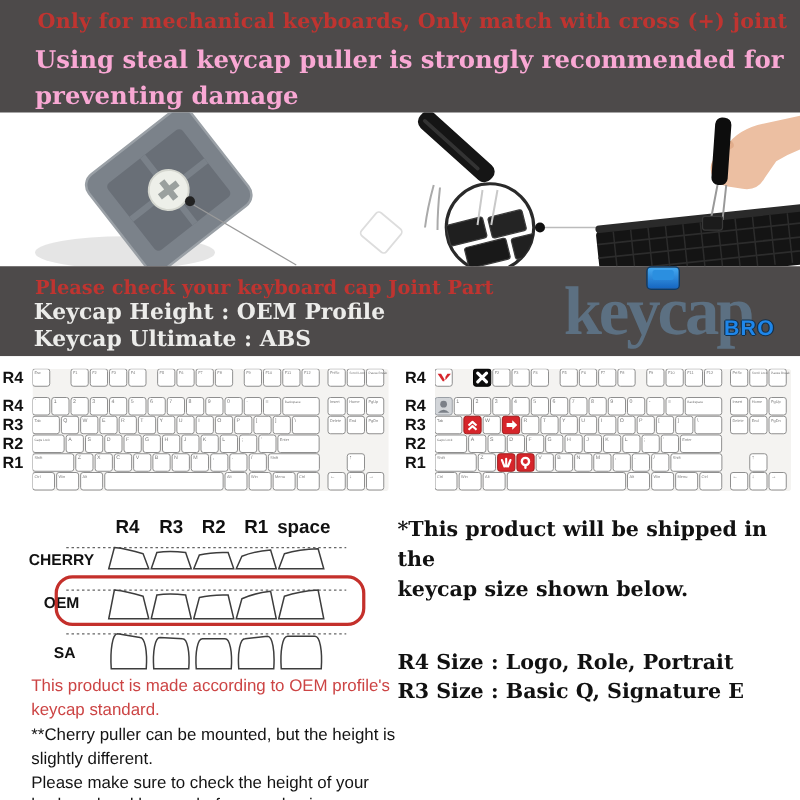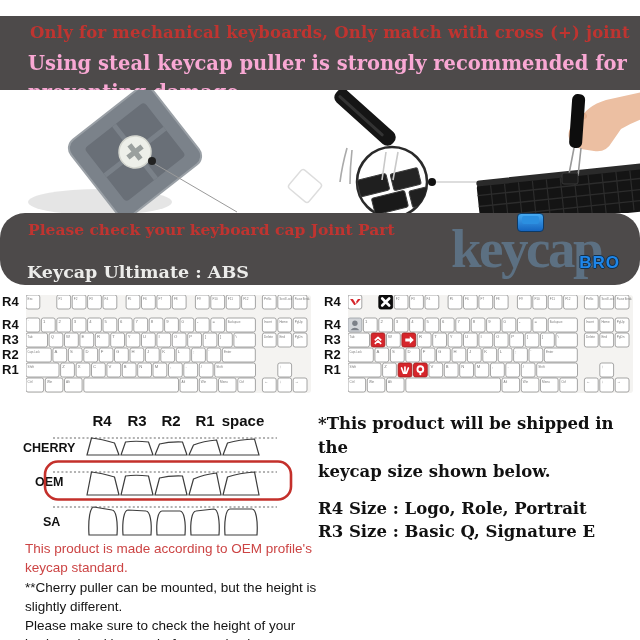--- a/index.html
+++ b/index.html
@@ -1,26 +1,26 @@
 <!DOCTYPE html>
 <html><head>
 <meta charset="utf-8">
 <style>
   html,body{margin:0;padding:0;}
   body{width:640px;height:640px;position:relative;background:#fff;overflow:hidden;
        font-family:"Liberation Sans",sans-serif;}
   .abs{position:absolute;}
   
   .banner{left:0;width:640px;background:#4d4a4a;}
-  #banner-top{top:16px;height:108px;}
+  #banner-top{top:0;height:108px;}
   .bt-red{left:30px;top:7px;font-family:"DejaVu Serif",serif;font-weight:bold;
           font-size:16.5px;color:#bf3430;letter-spacing:.2px;}
   .bt-white{left:28px;top:33px;font-family:"DejaVu Serif",serif;font-weight:bold;
             font-size:19.5px;color:#f9a8d4;line-height:29px;}
-  #banner-mid{top:213px;height:72px;border-radius:25px;}
+  #banner-mid{top:213px;height:72px;}
   .bm-red{left:28px;top:7px;font-family:"DejaVu Serif",serif;font-weight:bold;
           font-size:15.5px;color:#bf3430;}
   .bm-spec{left:27px;font-family:"DejaVu Serif",serif;font-weight:bold;
            font-size:17.5px;color:#ececea;}
   
   #logo{right:14px;top:2px;width:175px;height:66px;}
   .logo-word{position:absolute;left:0;top:2px;font-size:55px;font-weight:bold;
              letter-spacing:-2.5px;color:#5c7082;font-family:Liberation Serif, serif;}
   .logo-cap{position:absolute;left:66px;top:-2px;width:25px;height:17px;border-radius:4px;
             background:linear-gradient(#45aaf2,#1565c0);border:1px solid #0d3a66;}
@@ -33,21 +33,21 @@
   #keyboards{top:285px;left:0;width:640px;height:115px;background:#fff;}
   .rowlabel{position:absolute;width:22px;height:14px;line-height:14px;font-weight:bold;
             font-size:13px;color:#111;}
   
   #bottom{top:400px;left:0;width:640px;height:240px;background:#fff;}
   .notes-left{left:25px;top:140px;width:312px;font-size:13.5px;line-height:1.38;color:#141414;}
   .notes-left .red{color:#cc4444;font-weight:500;margin:0 0 2px 0;}
   .notes-left p{margin:0;}
   .ship{left:318px;top:12px;width:305px;font-family:"DejaVu Serif",serif;font-weight:bold;
         font-size:16.5px;color:#111;line-height:1.45;}
-  .ship .sizes{margin-top:13px;line-height:23px;}
+  .ship .sizes{margin-top:34px;line-height:23px;}
 </style>
 </head>
 <body>
 
 <div class="abs banner" id="banner-top">
   <div class="abs bt-red">Only for mechanical keyboards, Only match with cross (+) joint</div>
   <div class="abs bt-white">
     <div>Using steal keycap puller is strongly recommended for preventing damage</div>
     <div>of the keycaps during keycap change</div>
   </div>
@@ -110,20 +110,21 @@
         <rect x="570" y="4" width="13" height="54" rx="5.5" fill="#0d0d0d"></rect>
       </g>
       <path d="M574,58 L569,84 M581,58 L578,86" stroke="#999" stroke-width="1.6" fill="none"></path>
       <rect x="562" y="83" width="16" height="11" rx="2" fill="#1b1b1b" stroke="#383838"></rect>
     </g>
   </svg>
 </div>
 
 <div class="abs banner" id="banner-mid">
   <div class="abs bm-red">Please check your keyboard cap Joint Part</div>
+  <div class="abs bm-spec" style="top:27px;">Keycap Height : OEM Profile</div>
   <div class="abs bm-spec" style="top:49px;">Keycap Ultimate : ABS</div>
   <div class="abs" id="logo">
     <span class="logo-word">keycap</span>
     <span class="logo-cap"></span>
     <span class="logo-sub">BRO</span>
   </div>
 </div>
 
 <div class="abs" id="keyboards">
 

